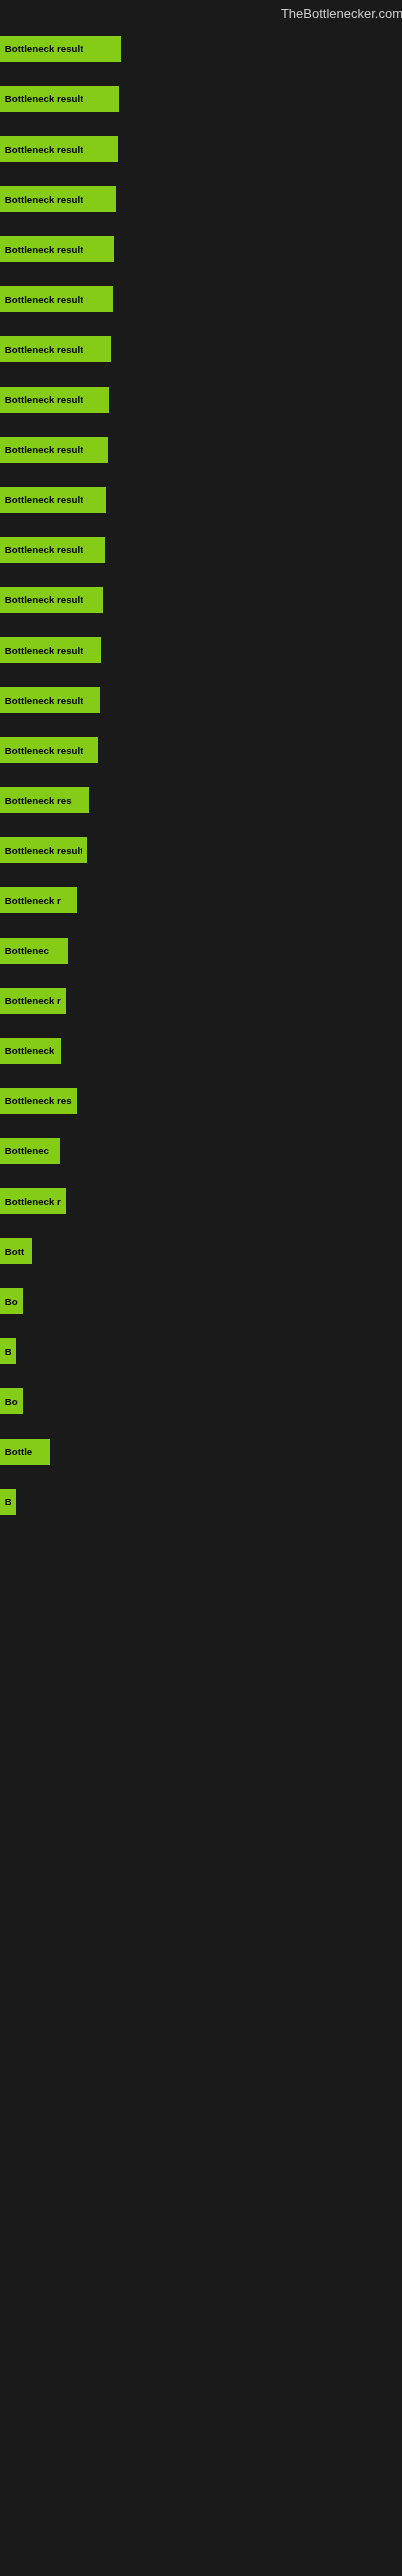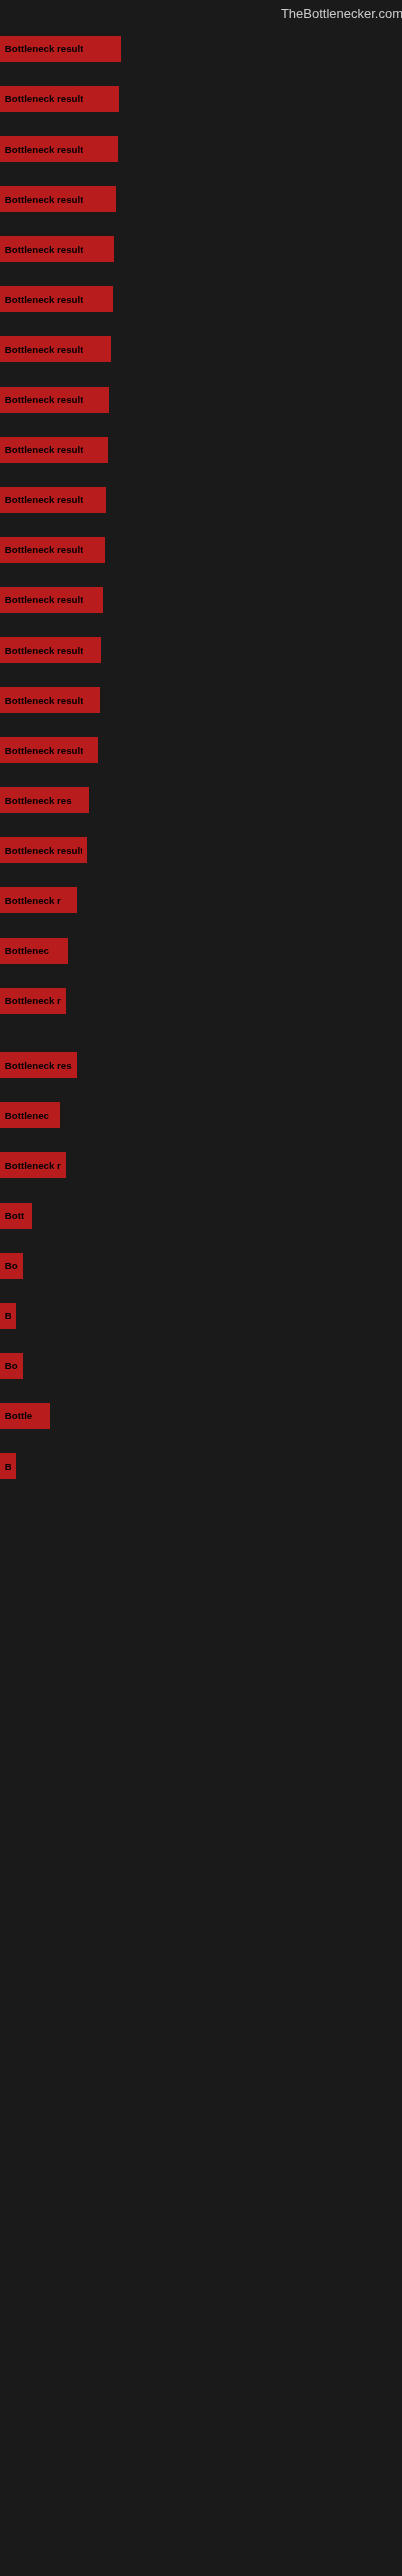--- a/index.html
+++ b/index.html
@@ -21,21 +21,21 @@
       padding: 6.4px 0 9.7px 0;
       font-weight: normal;
     }
     .bar-container {
       display: flex;
       align-items: center;
       margin-bottom: 0px;
       padding: 4.8px 0;
     }
     .bar {
-      background-color: #b91c1c;
+      background-color: #84cc16;
       height: 26px;
       display: flex;
       align-items: center;
       padding: 0 4.8px;
       min-width: 16px;
       position: relative;
     }
     .bar-label {
       color: #000;
       font-size: 9.7px;
@@ -168,20 +168,25 @@
         <span class="bar-label">Bottlenec</span>
       </div>
     </div>
     <div class="row-gap"></div>
     <div class="bar-container">
       <div class="bar" style="width: 66px;">
         <span class="bar-label">Bottleneck r</span>
       </div>
     </div>
     <div class="row-gap"></div>
+    <div class="bar-container">
+      <div class="bar" style="width: 61px;">
+        <span class="bar-label">Bottleneck</span>
+      </div>
+    </div>
     <div class="row-gap"></div>
     <div class="bar-container">
       <div class="bar" style="width: 77px;">
         <span class="bar-label">Bottleneck res</span>
       </div>
     </div>
     <div class="row-gap"></div>
     <div class="bar-container">
       <div class="bar" style="width: 60px;">
         <span class="bar-label">Bottlenec</span>

